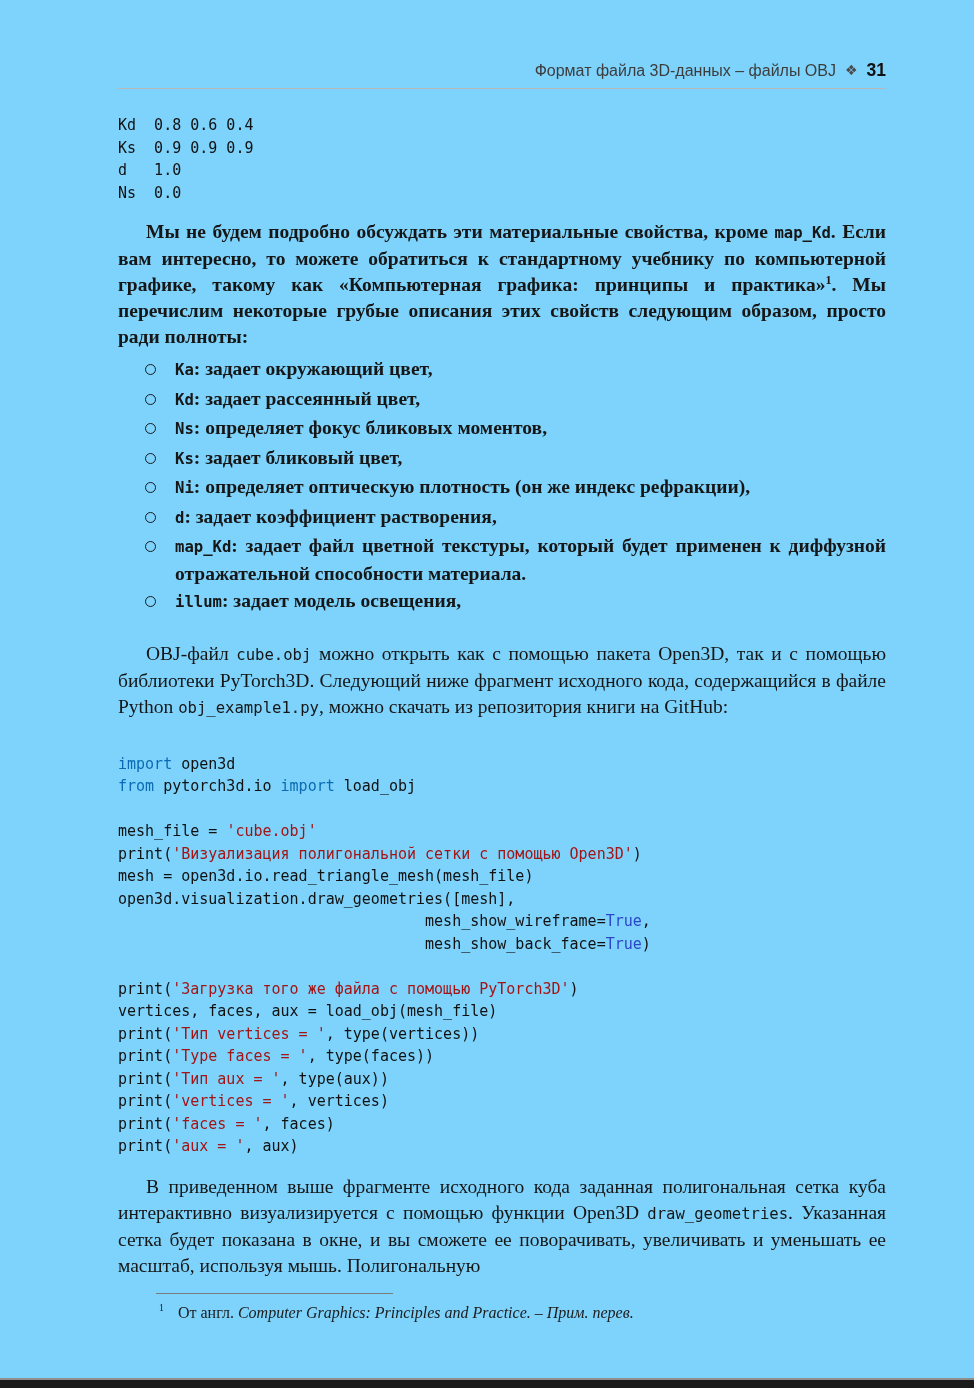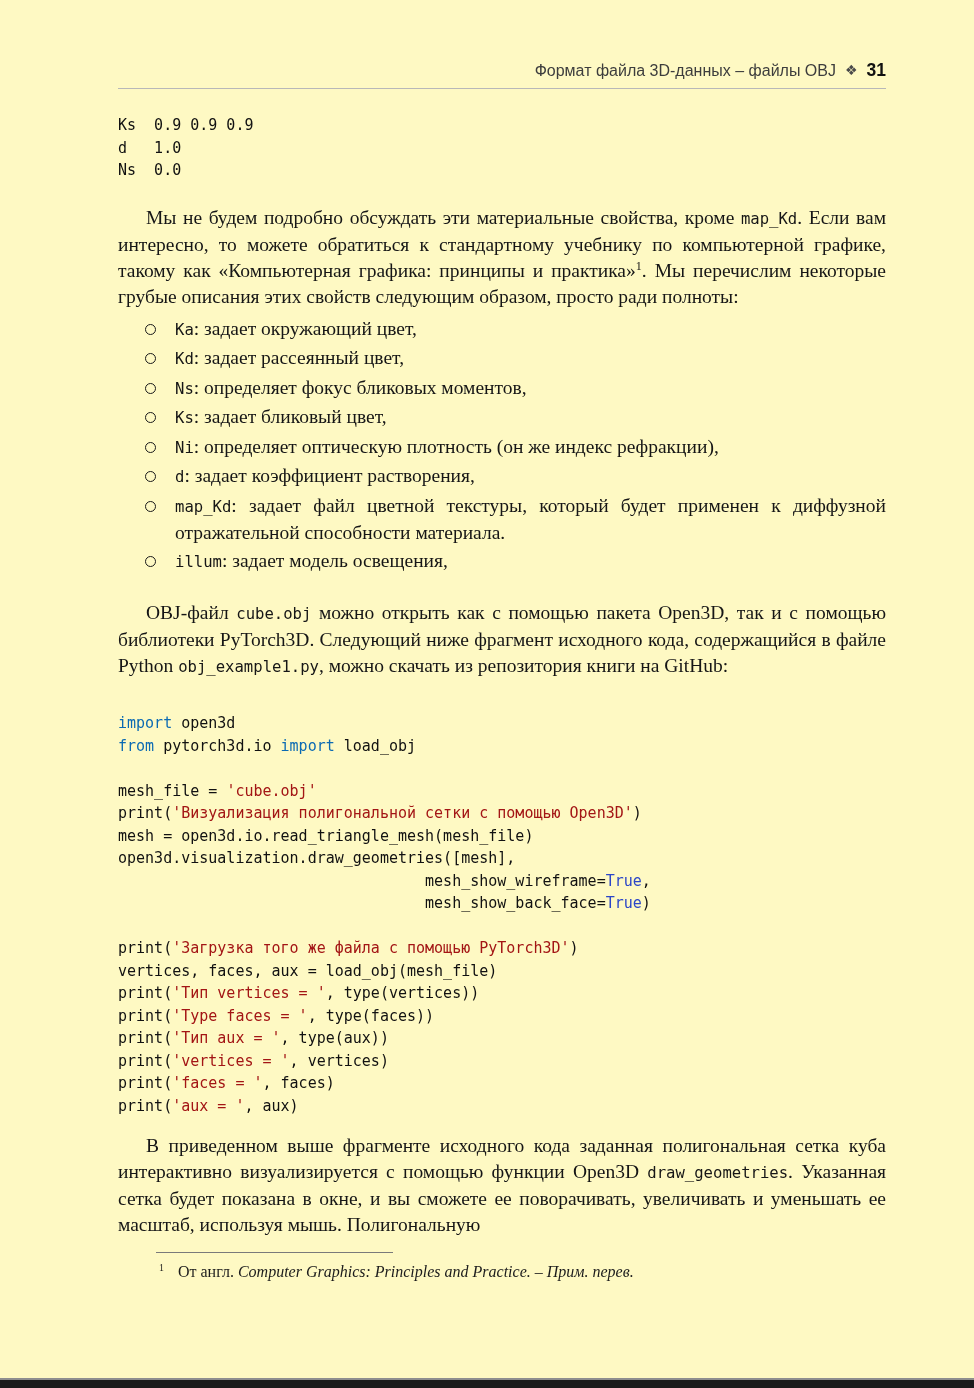--- a/index.html
+++ b/index.html
@@ -1,19 +1,19 @@
 <!DOCTYPE html>
 <html style="--kw: #0b6ab3; --bool: #2b46c8; --str: #a31515;"><head>
 <meta charset="utf-8">
 <style>
   * { margin: 0; padding: 0; box-sizing: border-box; }
   html, body { background: #ffffff; }
   .page {
     width: 974px; height: 1388px;
-    background: #fef9c3;
+    background: #7dd3fc;
     position: relative;
     overflow: hidden;
     font-family: "Liberation Serif", serif;
     color: #161616;
     padding: 60px 88px 0 118px;
   }
   
   .header-row {
     display: flex; justify-content: flex-end; align-items: baseline; gap: 9px;
     font-family: "Liberation Sans", sans-serif;
@@ -35,31 +35,31 @@
   .seg-bool { color: var(--bool, #2b46c8); }
   .seg-str  { color: var(--str, #a31515); text-align: right; }
   .seg-pl   { color: #111; }
 
   
   p.body {
     font-size: 19.5px; line-height: 26px;
     text-align: justify; text-indent: 28px;
     color: #161616;
   }
-  .para-materials { margin-top: 23px; }
+  .para-materials { margin-top: 15px; font-weight: bold; }
   .para-obj { margin-top: 25px; }
   .para-result { margin-top: 16px; }
   .seg-code { font-family: "DejaVu Sans Mono", monospace; font-size: 0.8em; }
   sup { font-size: 0.62em; vertical-align: super; line-height: 0; }
   .seg-i { font-style: italic; }
 
   
   ul.props { list-style: none; margin-top: 6px; }
   li.prop {
-    display: flex; font-size: 19.5px; line-height: 25.5px; margin-bottom: 2px;
+    display: flex; font-size: 19.5px; line-height: 25.5px; margin-bottom: 2px; font-weight: bold;
   }
   .bullet-col { flex: 0 0 57px; padding-left: 27px; }
   .ring {
     display: inline-block; width: 11px; height: 11px;
     border: 1.8px solid #1a1a1a; border-radius: 50%;
     margin-top: 6px;
   }
   .prop-text { flex: 1; text-align: justify; }
 
   
@@ -81,21 +81,21 @@
 
   <header>
     <div class="header-row">
       <span class="header-title">Формат файла 3D-данных – файлы OBJ</span>
       <span class="diamond">❖</span>
       <span class="page-number">31</span>
     </div>
     <hr class="header-rule">
   </header>
 
-  <pre class="code code-mtl"><div class="code-line"><span class="seg-pl">Ks  0.9 0.9 0.9</span></div><div class="code-line"><span class="seg-pl">d   1.0</span></div><div class="code-line"><span class="seg-pl">Ns  0.0</span></div></pre>
+  <pre class="code code-mtl"><div class="code-line"><span class="seg-pl">Kd  0.8 0.6 0.4</span></div><div class="code-line"><span class="seg-pl">Ks  0.9 0.9 0.9</span></div><div class="code-line"><span class="seg-pl">d   1.0</span></div><div class="code-line"><span class="seg-pl">Ns  0.0</span></div></pre>
 
   <p class="body para-materials"><span>Мы не будем подробно обсуждать эти материальные свойства, кроме </span><span class="seg-code">map_Kd</span><span>. Если вам интересно, то можете обратиться к стандартному учебнику по компьютерной графике, такому как «Компьютерная графика: принципы и практика»</span><sup>1</sup><span>. Мы перечислим некоторые грубые описания этих свойств следующим образом, просто ради полноты:</span></p>
 
   <ul class="props">
     <li class="prop">
       <span class="bullet-col"><span class="ring"></span></span>
       <span class="prop-text"><span class="seg-code">Ka</span><span>: задает окружающий цвет,</span></span>
     </li>
     <li class="prop">
       <span class="bullet-col"><span class="ring"></span></span>

